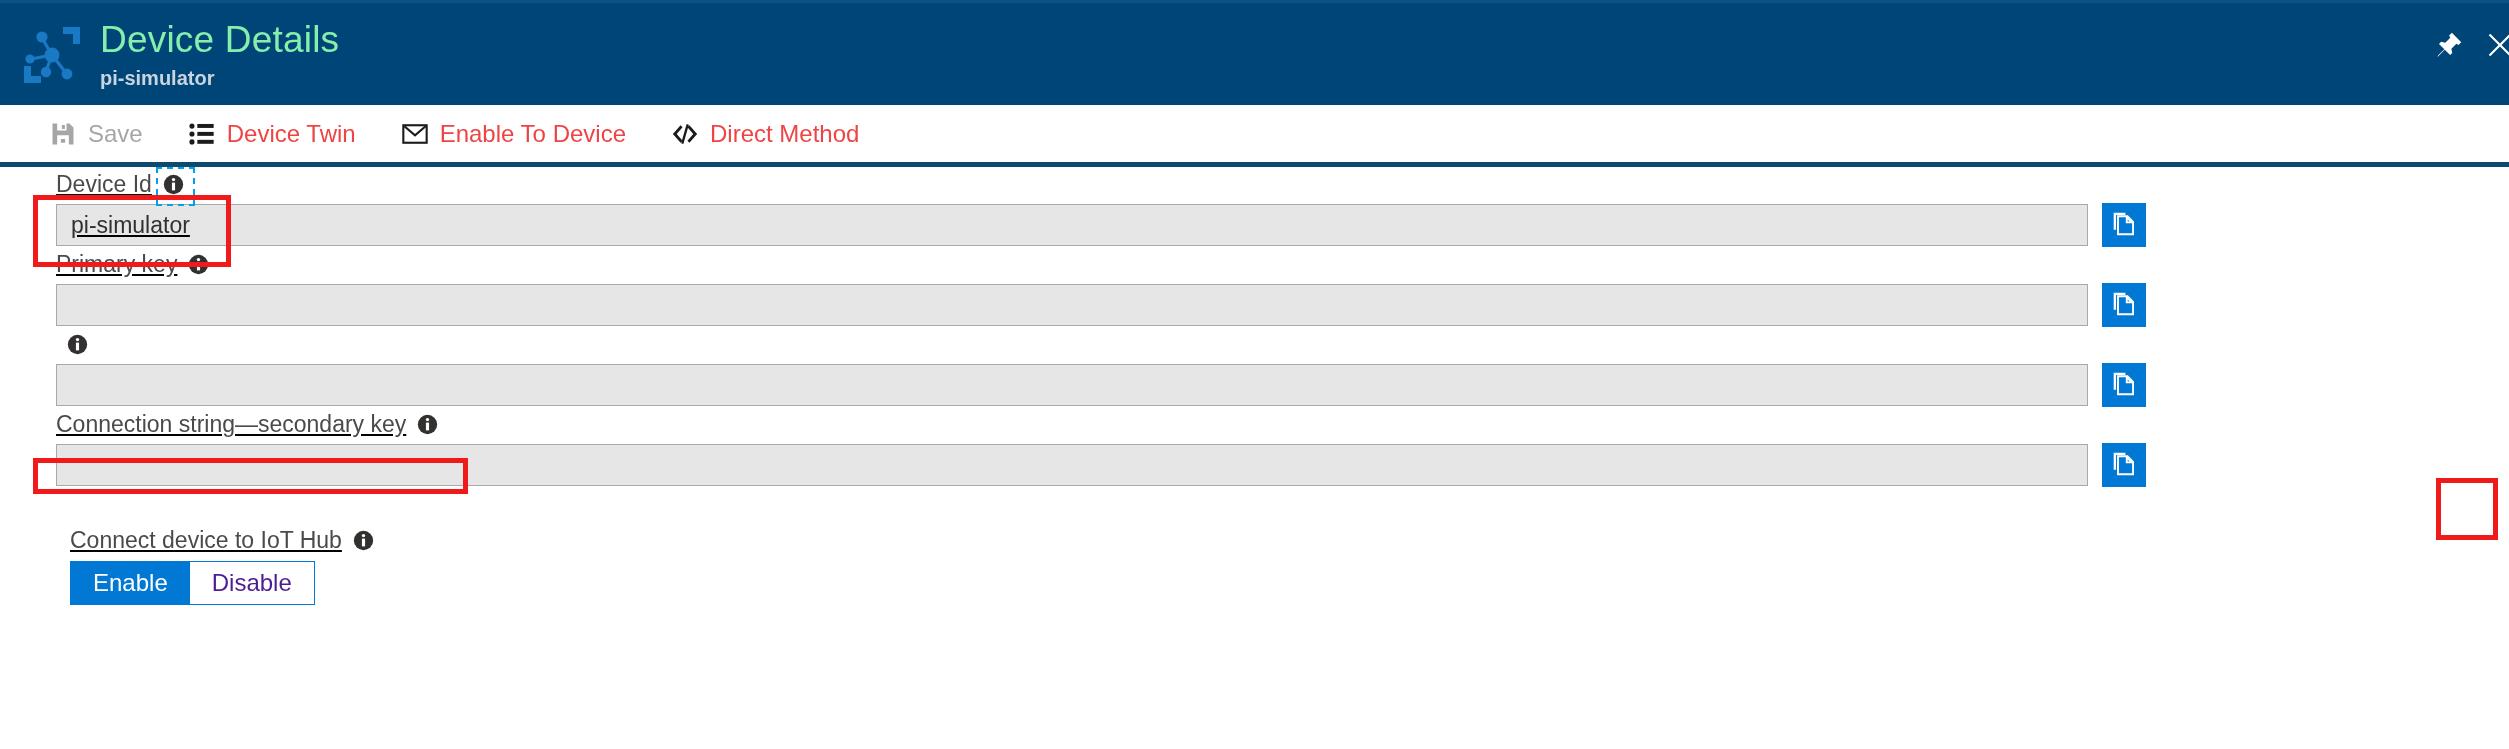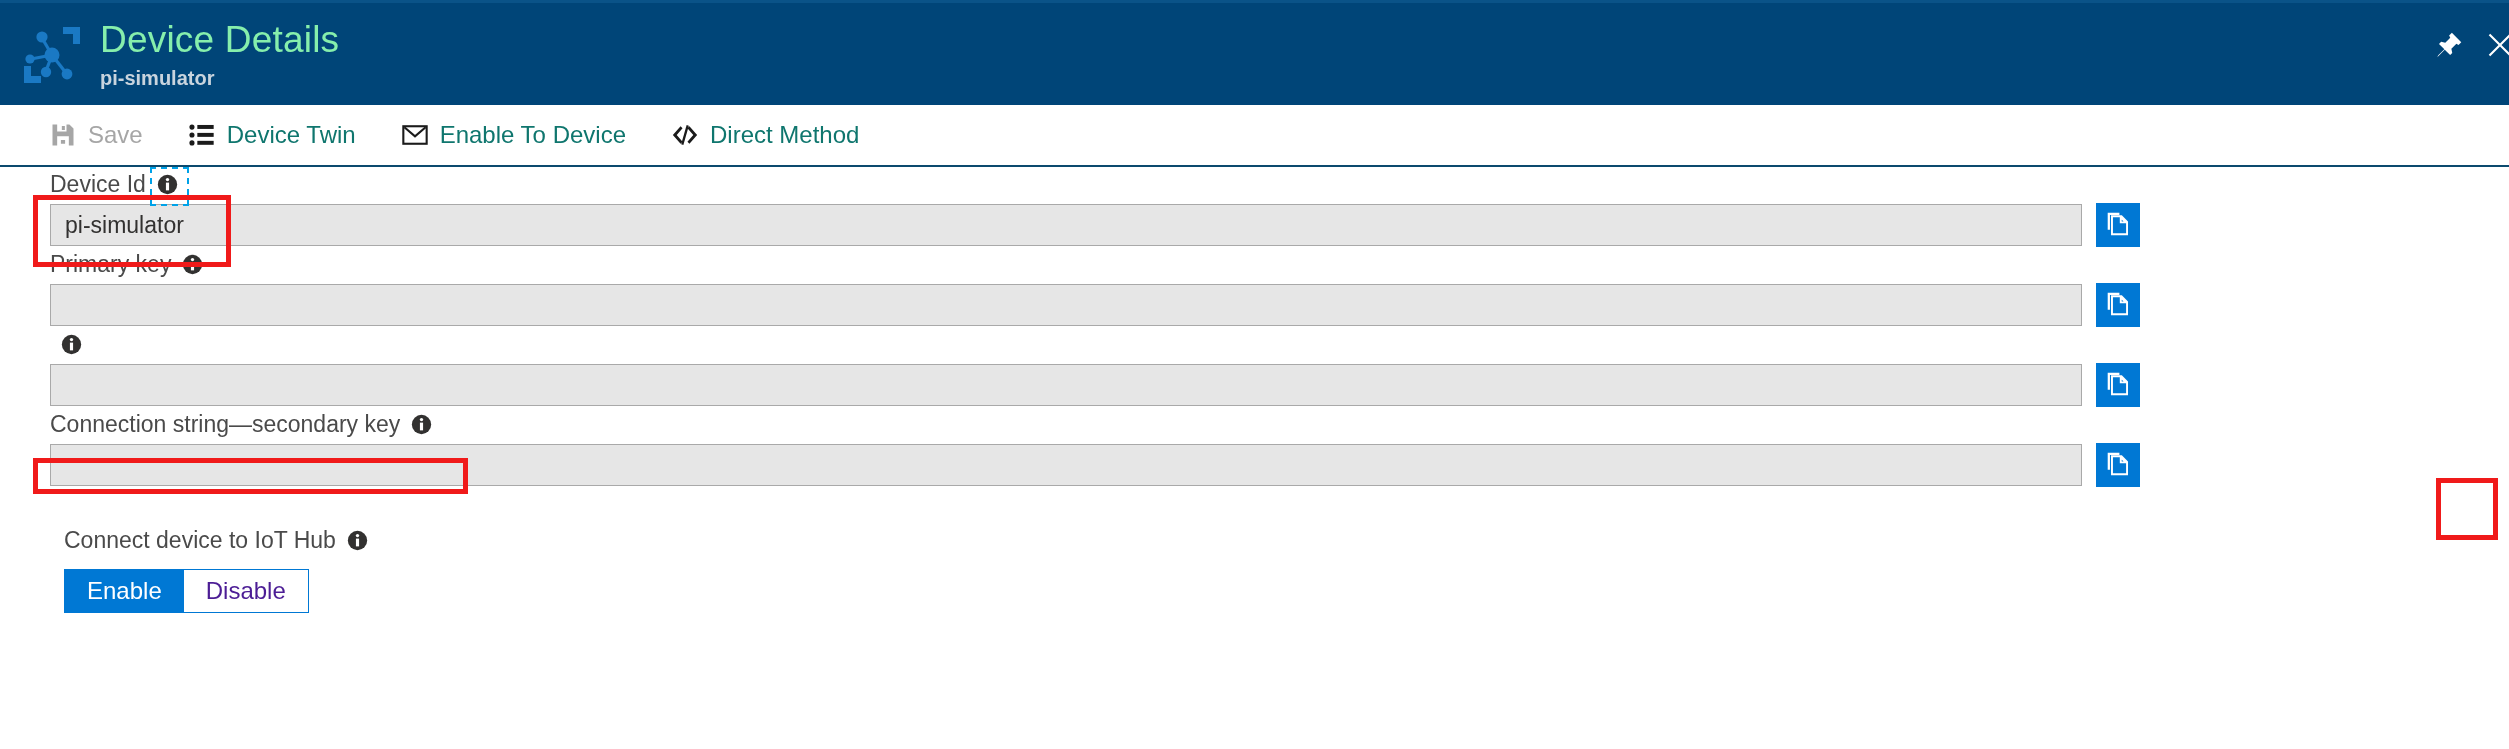--- a/index.html
+++ b/index.html
@@ -69,21 +69,21 @@
   }
   .header-btn.close-btn { width: 46px; margin-right: -14px; }
 
   
   .commandbar {
     position: absolute;
     left: 0; top: 105px;
     width: 2509px;
     height: 62px;
     background: #ffffff;
-    border-bottom: 2px solid #0c4a6e;
+    border-bottom: 5px solid #0c4a6e;
     display: flex;
     align-items: center;
     padding-left: 48px;
   }
   .cmd-item {
     display: flex;
     align-items: center;
     height: 44px;
     margin-right: 44px;
     cursor: pointer;
@@ -94,30 +94,31 @@
     width: 30px; height: 30px;
     display: flex;
     align-items: center;
     justify-content: center;
     margin-right: 10px;
     flex: 0 0 auto;
   }
   .cmd-label {
     font-size: 24px;
     font-weight: 400;
-    color: #0f766e;
+    color: #ef4444;
     line-height: 30px;
   }
   .cmd-item.disabled .cmd-label { color: #a6a6a6; }
 
   
   .form {
     position: absolute;
-    left: 0; top: 167px;
+    left: 6px; top: 167px;
     width: 2154px;
+    text-decoration: underline;
   }
   .field { position: relative; }
   .field-label-row {
     display: flex;
     align-items: center;
     height: 34px;
     padding-left: 50px;
   }
   .field-label {
     font-size: 23px;
@@ -174,21 +175,21 @@
     position: relative;
   }
 
   
   .toggle-section {
     padding-left: 64px;
     margin-top: 36px;
   }
   .toggle-group {
     display: inline-flex;
-    margin-top: 12px;
+    margin-top: 4px;
     border: 1px solid #0078d4;
   }
   .toggle-opt {
     height: 42px;
     min-width: 115px;
     display: flex;
     align-items: center;
     justify-content: center;
     font-size: 24px;
     padding: 0 22px;

